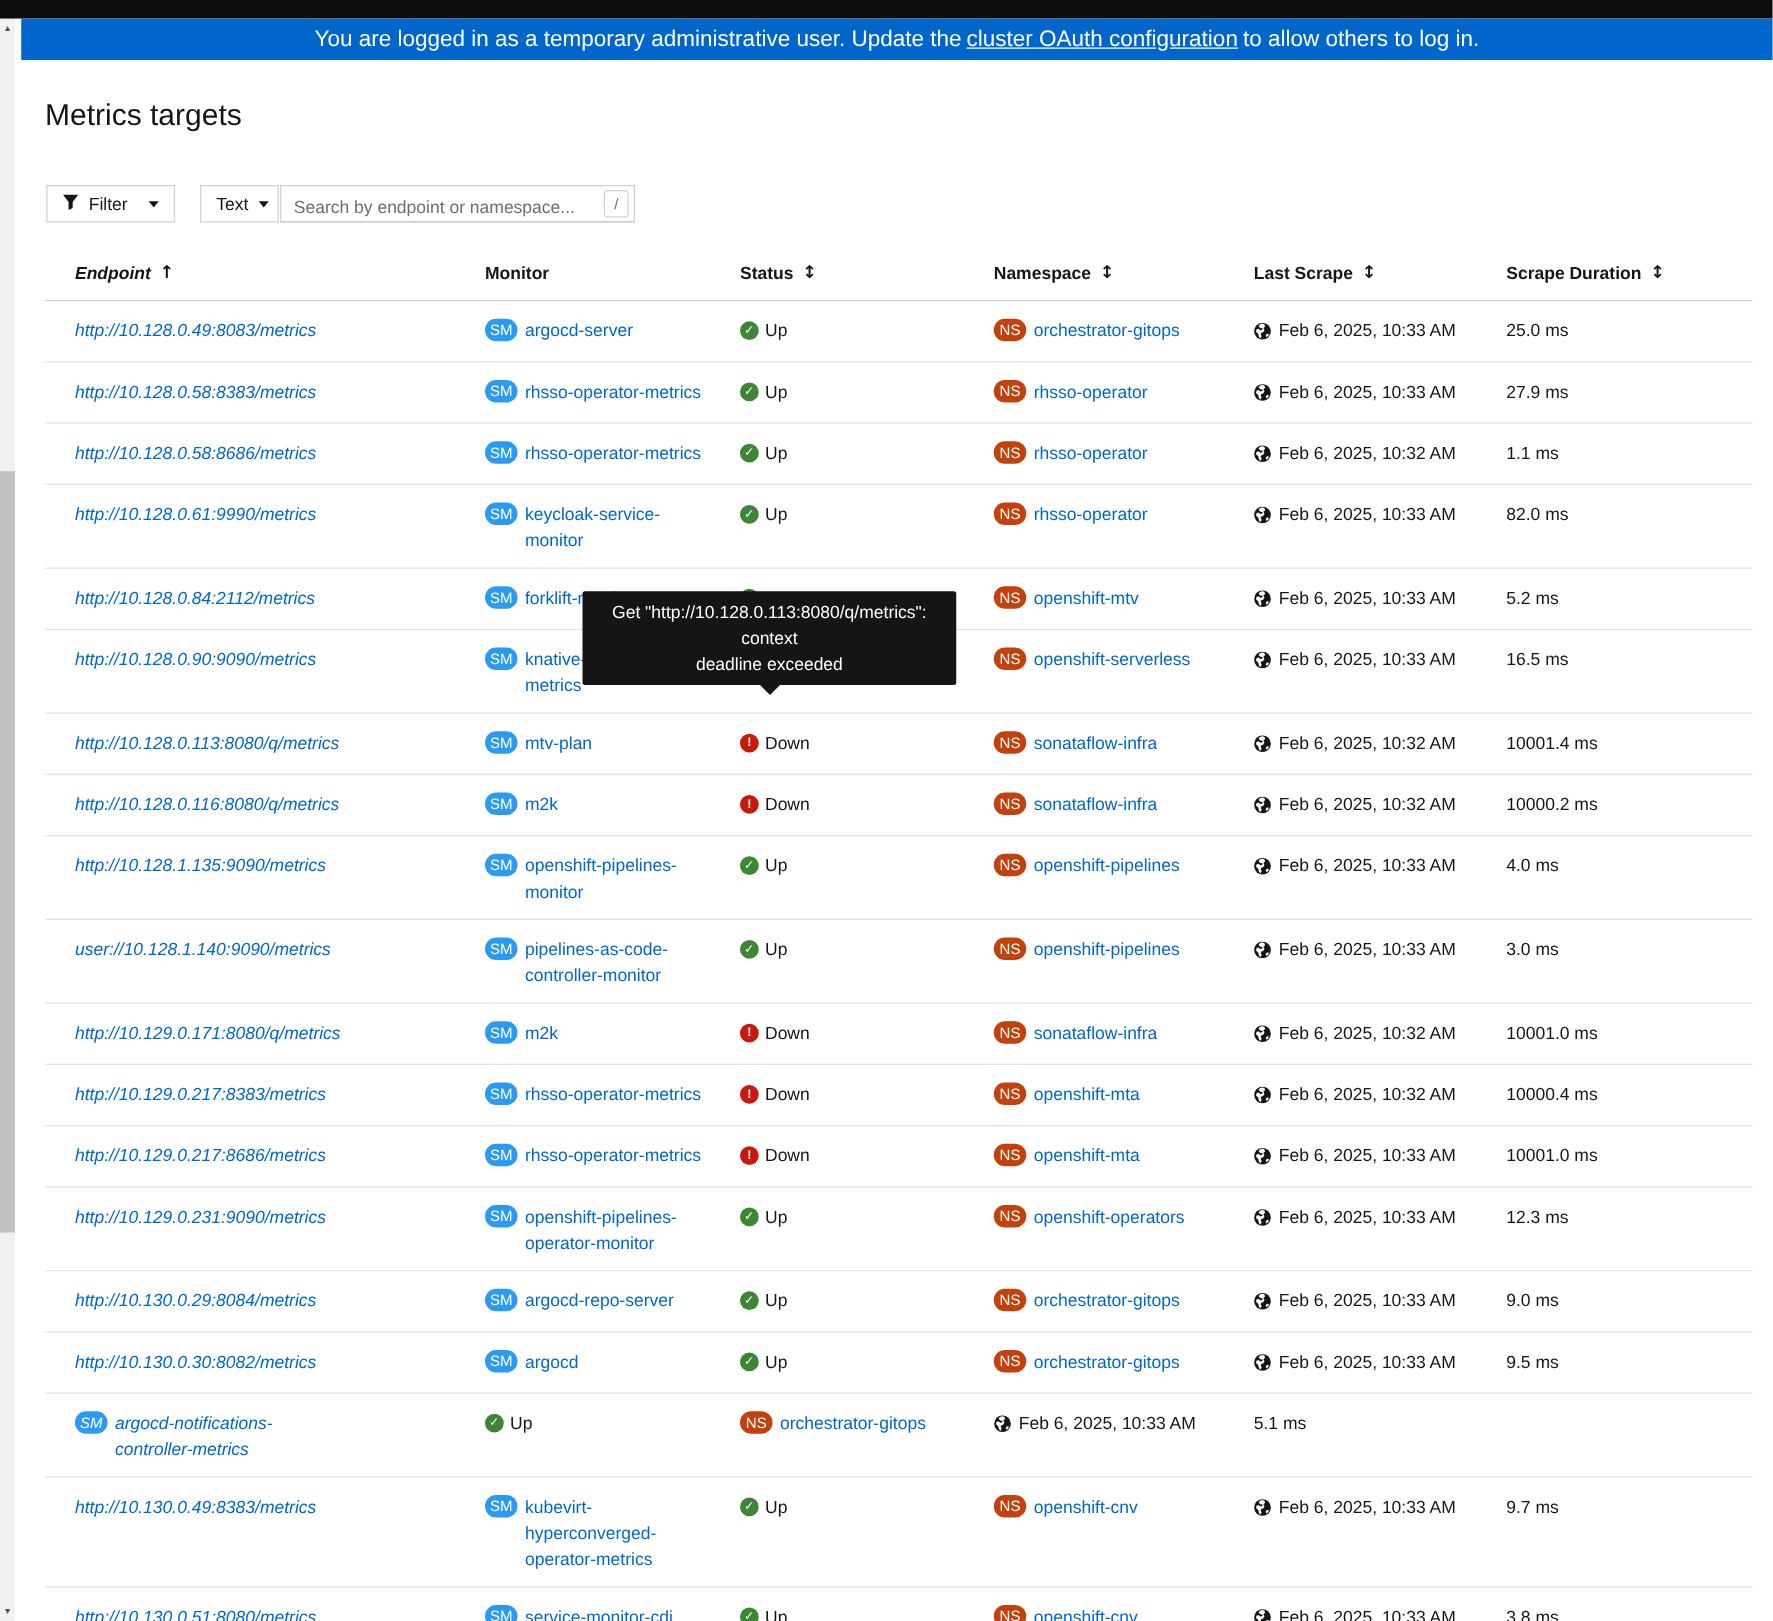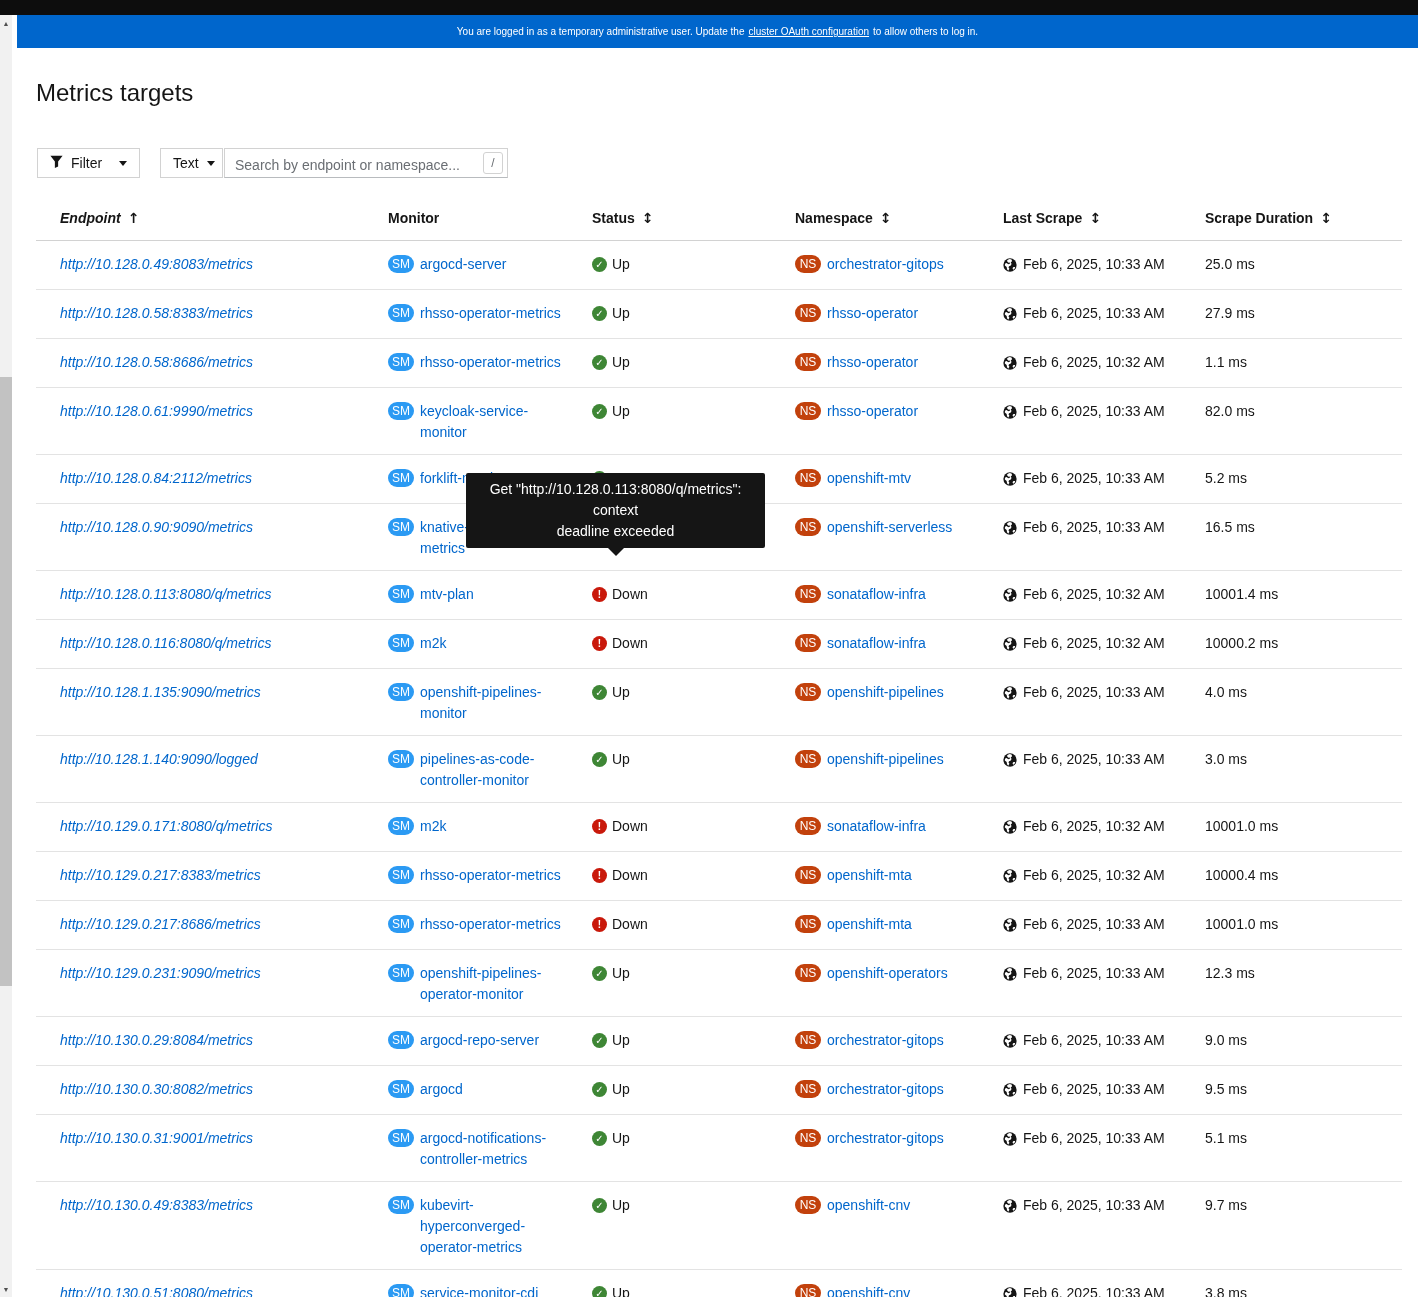--- a/index.html
+++ b/index.html
@@ -16,21 +16,21 @@
   .sb-arrow { position: absolute; left: 0; width: 12px; height: 12px; font-size: 7px; color: #505050; display: flex; align-items: center; justify-content: center; }
   .sb-up { top: 2px; }
   .sb-down { bottom: 2px; }
   .sb-thumb { position: absolute; left: 0; top: 362px; width: 12px; height: 609px; background: #c2c2c2; }
 
   .main { position: absolute; left: 12px; top: 15px; width: 1406px; height: 1282px; background: #fff; }
 
   
   .banner {
     margin-left: 5px; height: 33px; background: #0066CC; color: #fff;
-    display: flex; align-items: center; justify-content: center; font-size: 10px;
+    display: flex; align-items: center; justify-content: center; font-size: 18px;
   }
   .banner a { color: #fff; text-decoration: underline; cursor: pointer; margin: 0 4px; }
 
   .page-title { font-size: 24px; font-weight: 400; color: #151515; margin: 31px 0 0 24px; letter-spacing: 0; }
 
   
   .toolbar { display: flex; align-items: center; margin: 41px 0 0 25px; height: 30px; }
   .btn-box {
     height: 26px; background: #fff; border: 1px solid #d2d2d2;
     display: inline-flex; align-items: center; gap: 8px; padding: 14px 12px;
@@ -454,21 +454,21 @@
         </svg>
       </span>
       <span>Feb 6, 2025, 10:33 AM</span>
     </div>
     <div class="td">
       <span>4.0 ms</span>
     </div>
   </div>
         <div class="grid-row tr">
     <div class="td">
-      <a class="plain-link">http://10.128.1.140:9090/logged</a>
+      <a class="plain-link">user://10.128.1.140:9090/metrics</a>
     </div>
     <div class="td cell-resource">
       <span class="badge badge-sm">SM</span>
       <a class="res-link monitor-link">pipelines-as-code-
 controller-monitor</a>
     </div>
     <div class="td cell-status">
       <span style="display:flex;align-items:flex-start;">
         <span class="status-icon up"></span>
         <span>Up</span>
@@ -679,23 +679,20 @@
           <path d="M11.9 10.2l-1 1.6.8 1.7 1.6-1.3.6-1.8z" fill="#fff"></path>
         </svg>
       </span>
       <span>Feb 6, 2025, 10:33 AM</span>
     </div>
     <div class="td">
       <span>9.5 ms</span>
     </div>
   </div>
         <div class="grid-row tr">
-    <div class="td">
-      <a class="plain-link">http://10.130.0.31:9001/metrics</a>
-    </div>
     <div class="td cell-resource">
       <span class="badge badge-sm">SM</span>
       <a class="res-link monitor-link">argocd-notifications-
 controller-metrics</a>
     </div>
     <div class="td cell-status">
       <span style="display:flex;align-items:flex-start;">
         <span class="status-icon up"></span>
         <span>Up</span>
       </span>

